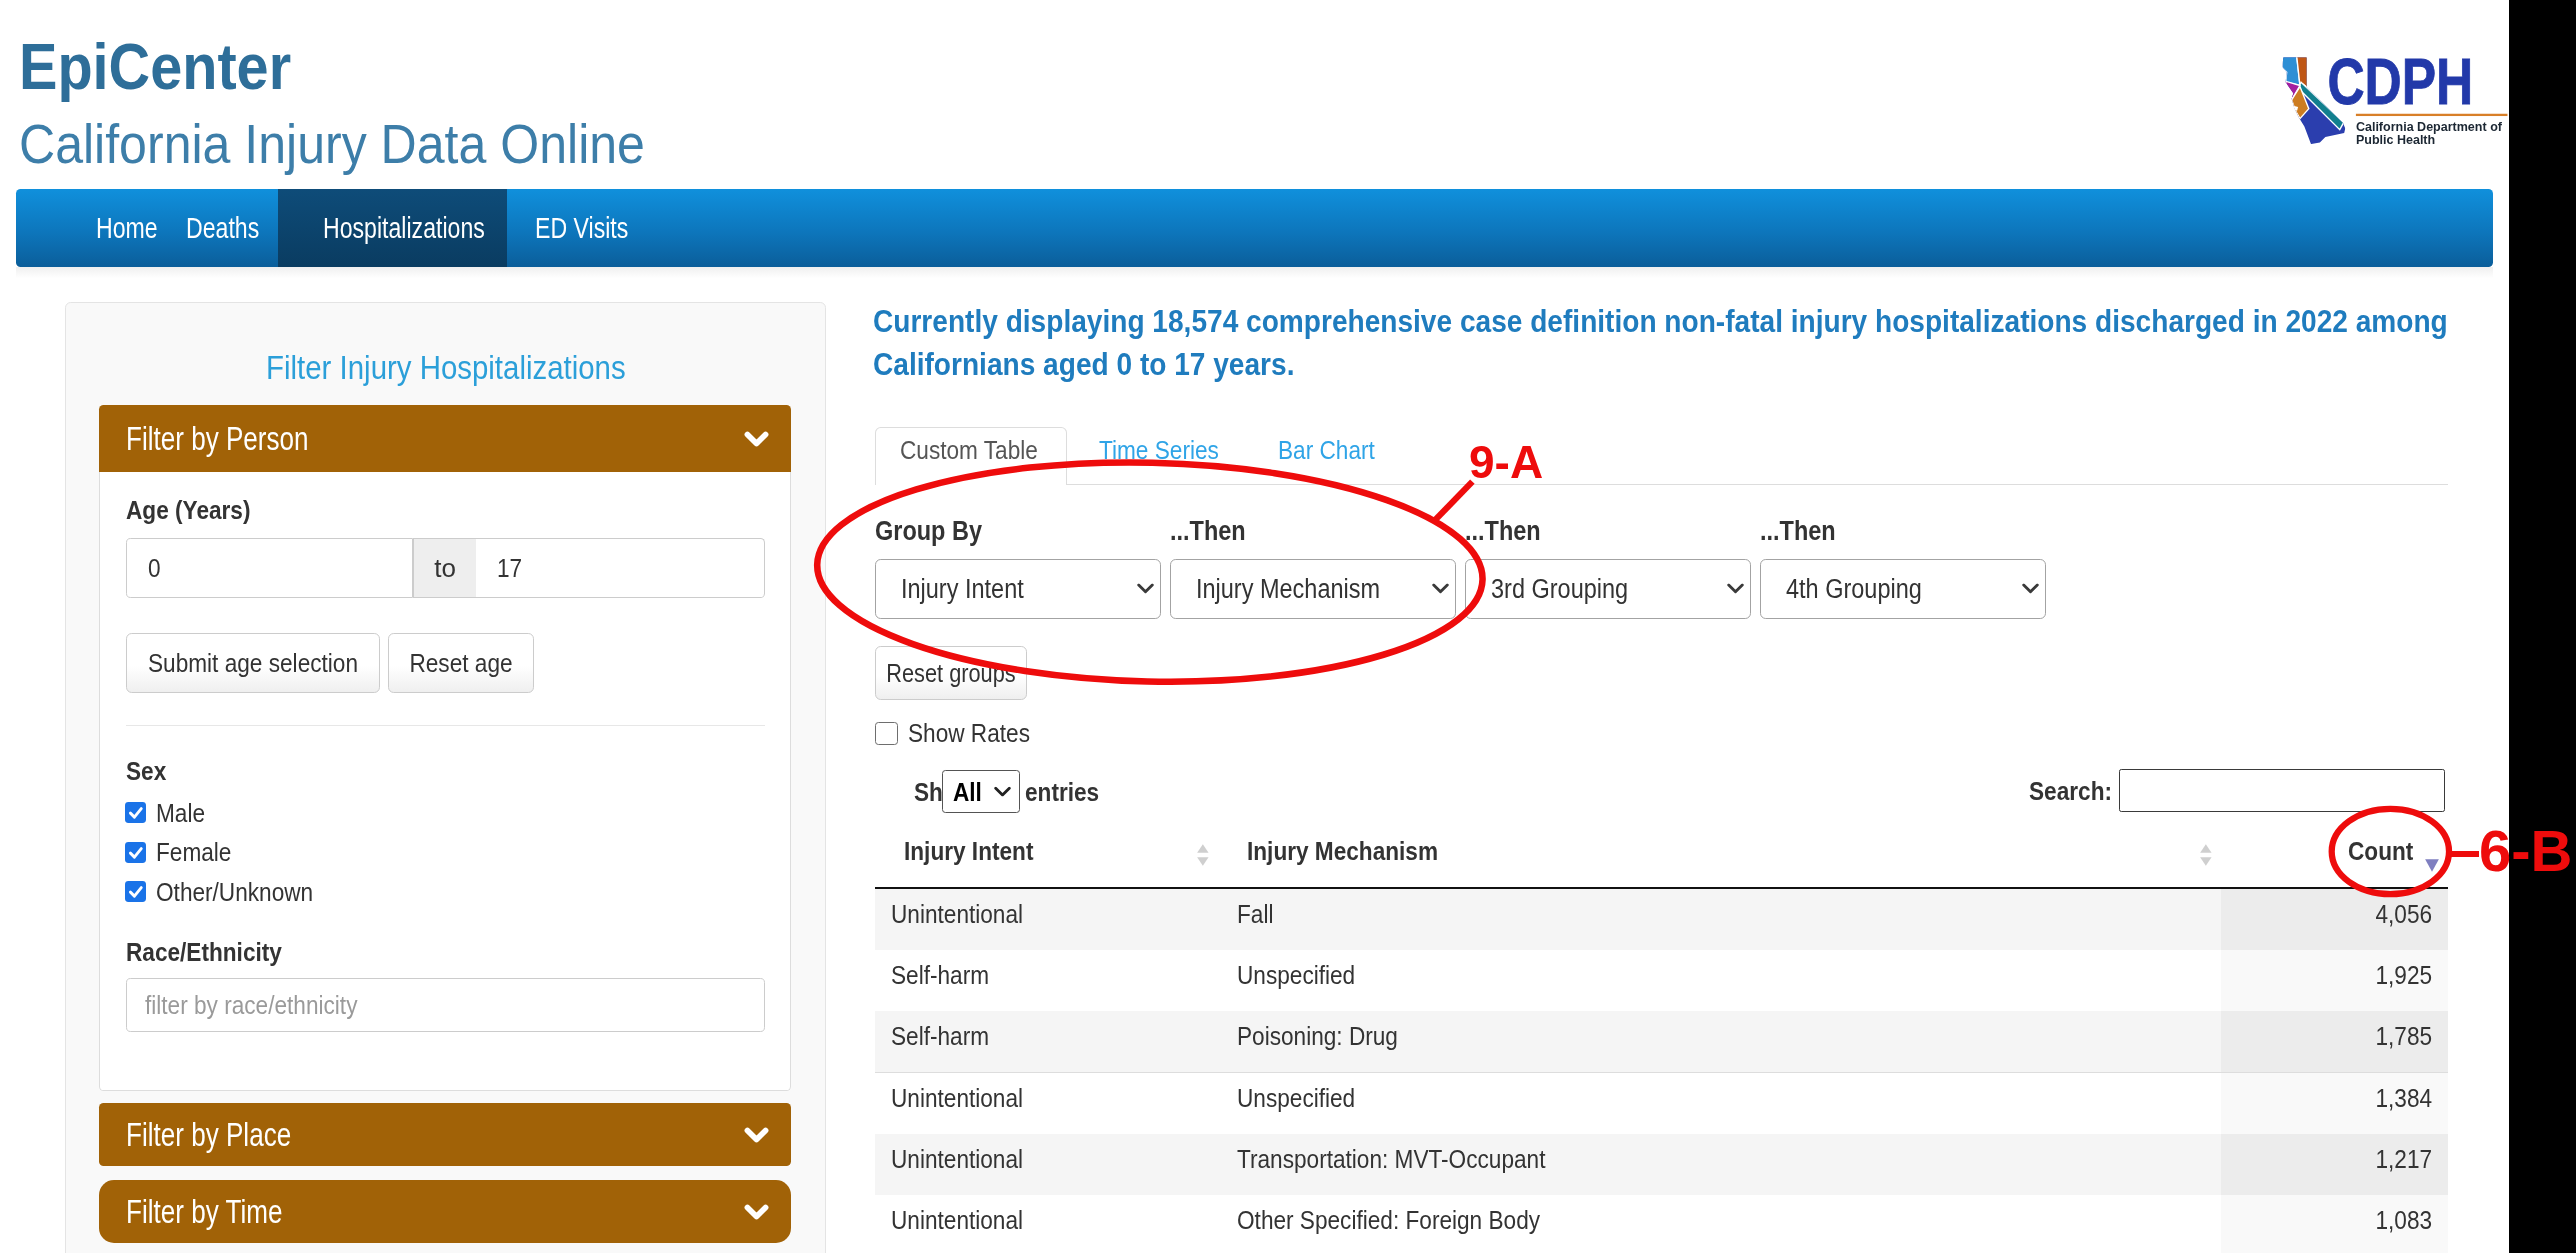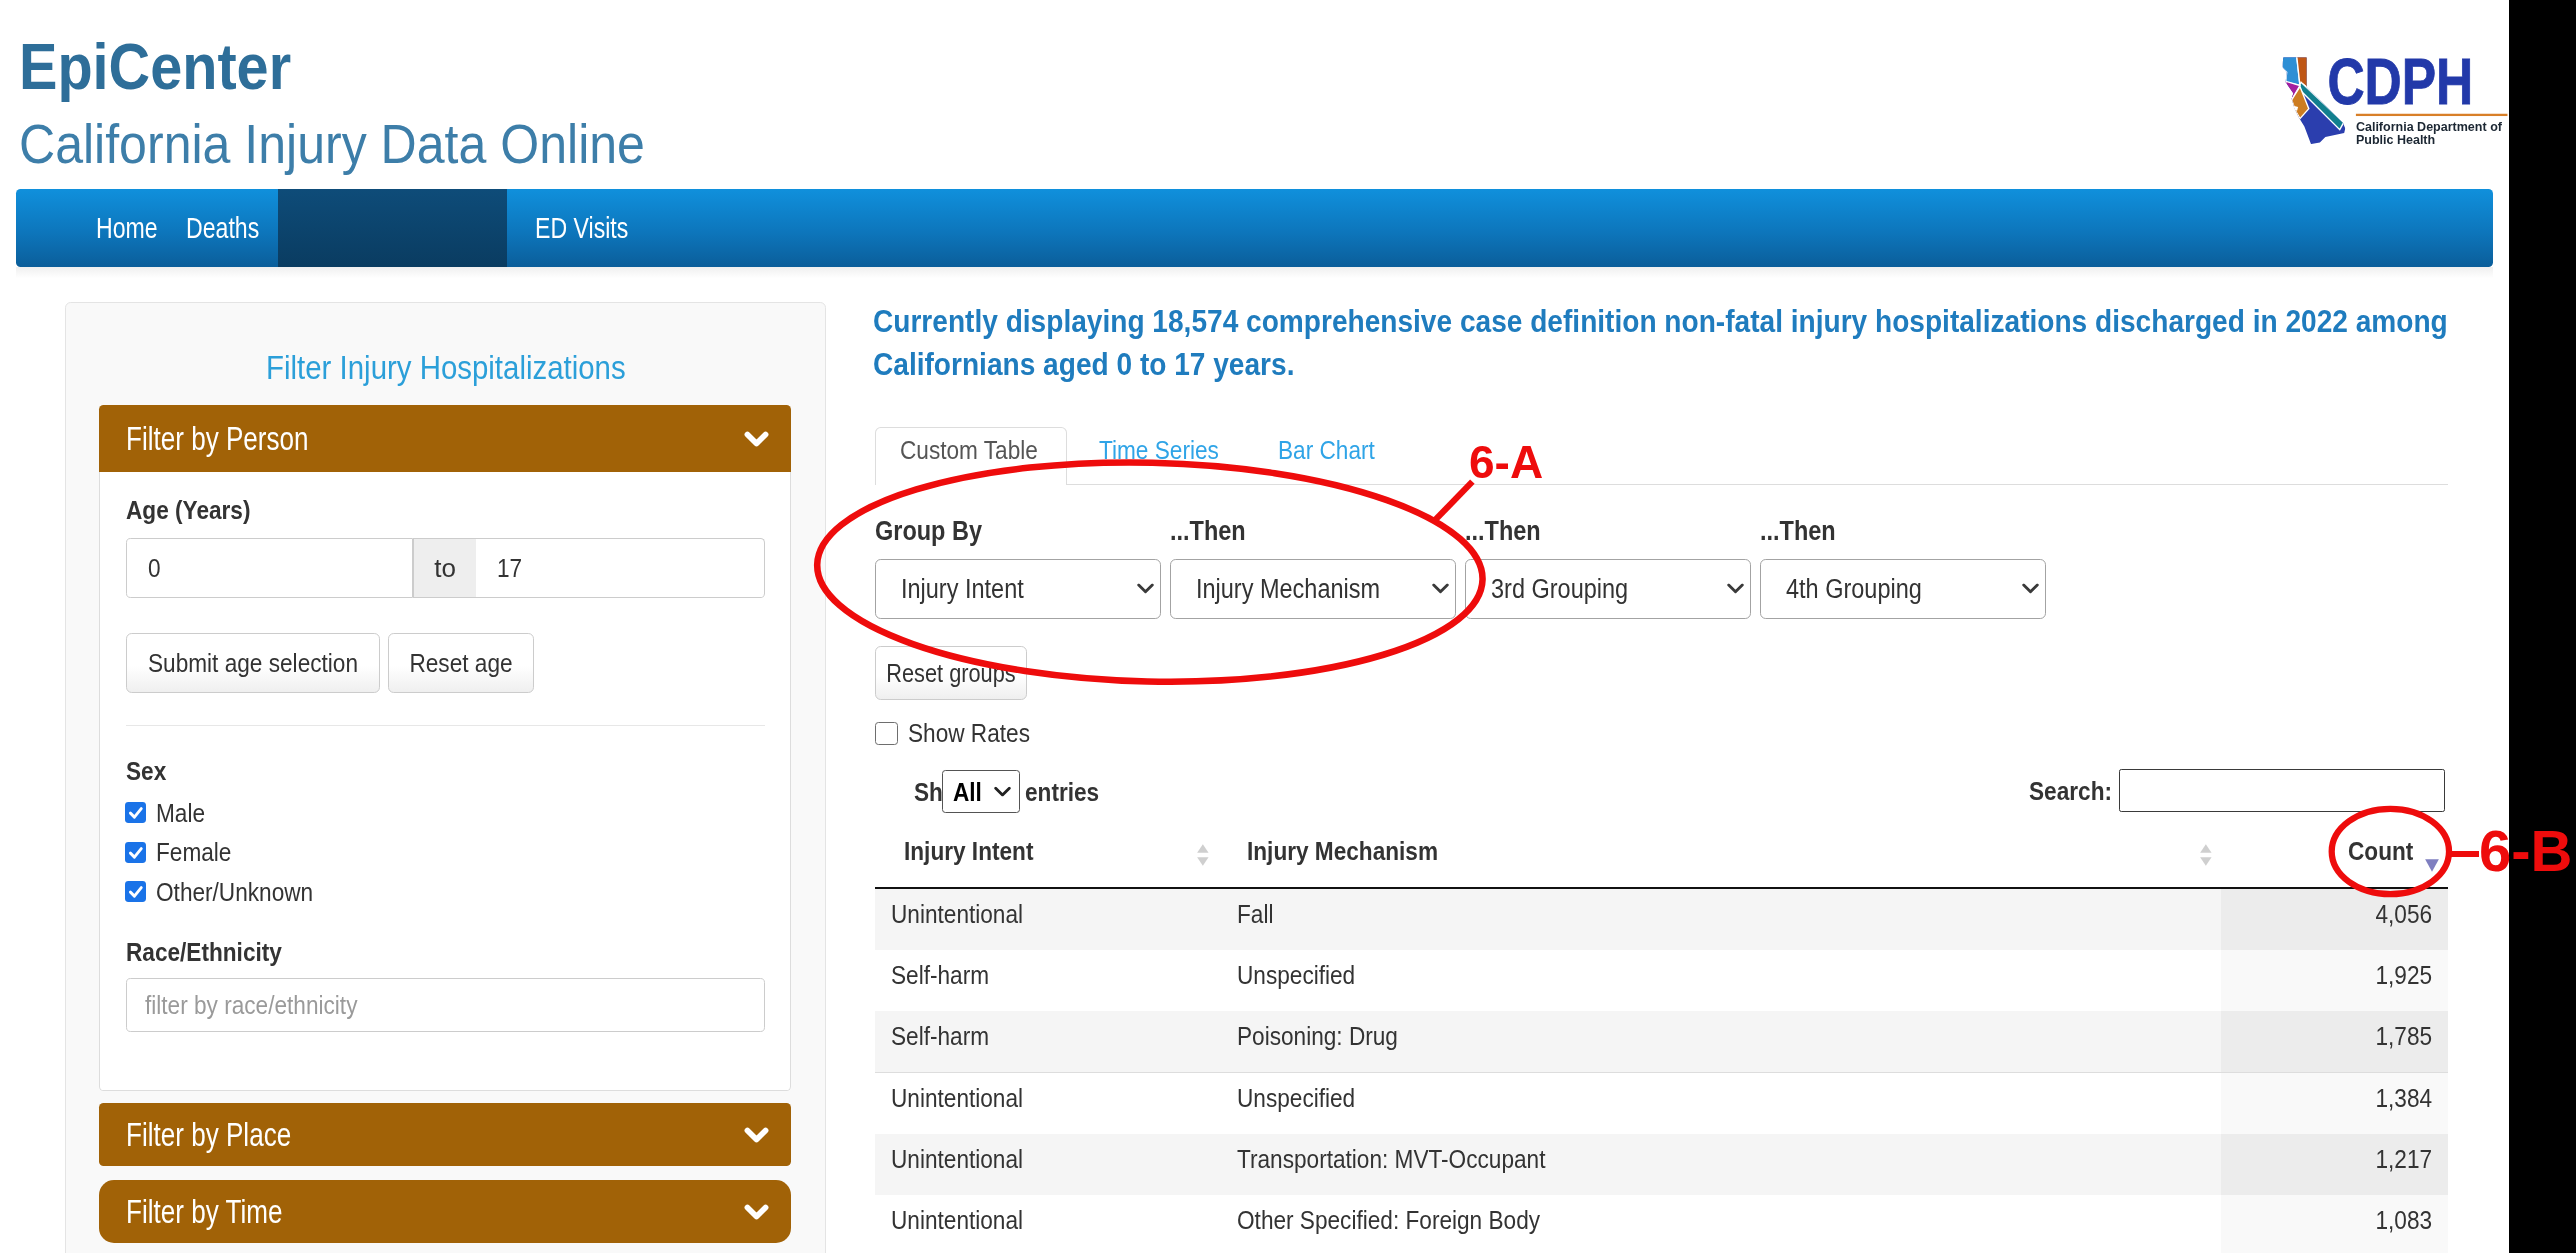--- a/index.html
+++ b/index.html
@@ -113,20 +113,21 @@
   <text x="92" y="90" font-family="Liberation Sans" font-size="115" font-weight="bold" fill="#2239a9" stroke="#2239a9" stroke-width="1.5" textLength="256" lengthAdjust="spacingAndGlyphs">CDPH</text>
   <rect x="142" y="108" width="266" height="4" fill="#d87f28"></rect>
   <text x="142" y="139" font-family="Liberation Sans" font-size="22" font-weight="bold" fill="#1c2733">California Department of</text>
   <text x="142" y="161" font-family="Liberation Sans" font-size="22" font-weight="bold" fill="#1c2733">Public Health</text>
 </svg></div>
 
   <div class="abs" id="nav">
     <div id="navactive"></div>
     <div class="item" style="left:80px;"><span class="sx">Home</span></div>
     <div class="item" style="left:170px;"><span class="sx">Deaths</span></div>
+    <div class="item" style="left:307px;"><span class="sx">Hospitalizations</span></div>
     <div class="item" style="left:519px;"><span class="sx">ED Visits</span></div>
   </div>
   <div class="abs" id="navshadow"></div>
 
   <div class="abs" id="card"></div>
   <div class="abs" id="cardtitle"><span class="sxc">Filter Injury Hospitalizations</span></div>
 
   <div class="abs bluebar" id="p1head">
     <span class="t"><span class="sx">Filter by Person</span></span>
     <svg class="chev" viewBox="0 0 44 44">
@@ -302,20 +303,20 @@
   </div>
 
   <div class="abs" id="blackbar"></div>
 
   <svg class="abs anno" style="left:810px;top:453px;" width="690" height="245" viewBox="0 0 1210 430">
     <ellipse cx="596" cy="209" rx="584" ry="192" fill="none" stroke="#ee0c0c" stroke-width="11.5" transform="rotate(1.3 596 209)"></ellipse>
   </svg>
   <svg class="abs anno" style="left:1428px;top:476px;" width="57" height="51" viewBox="0 0 100 90">
     <line x1="12" y1="78" x2="78" y2="10" stroke="#ee0c0c" stroke-width="11"></line>
   </svg>
-  <div class="abs anno red" style="left:1469px;top:439px;font-size:46px;line-height:46px;">6-A</div>
+  <div class="abs anno red" style="left:1469px;top:439px;font-size:46px;line-height:46px;">9-A</div>
 
   <svg class="abs anno" style="left:2326px;top:803px;" width="131" height="97" viewBox="0 0 230 170">
     <ellipse cx="113" cy="85" rx="103" ry="75" fill="none" stroke="#ee0c0c" stroke-width="11"></ellipse>
   </svg>
   <div class="abs anno" style="left:2446px;top:851px;width:33px;height:6.3px;background:#ee0c0c;"></div>
   <div class="abs anno red" style="left:2479px;top:822px;font-size:58px;line-height:58px;">6-B</div>
 
 
 </body></html>

